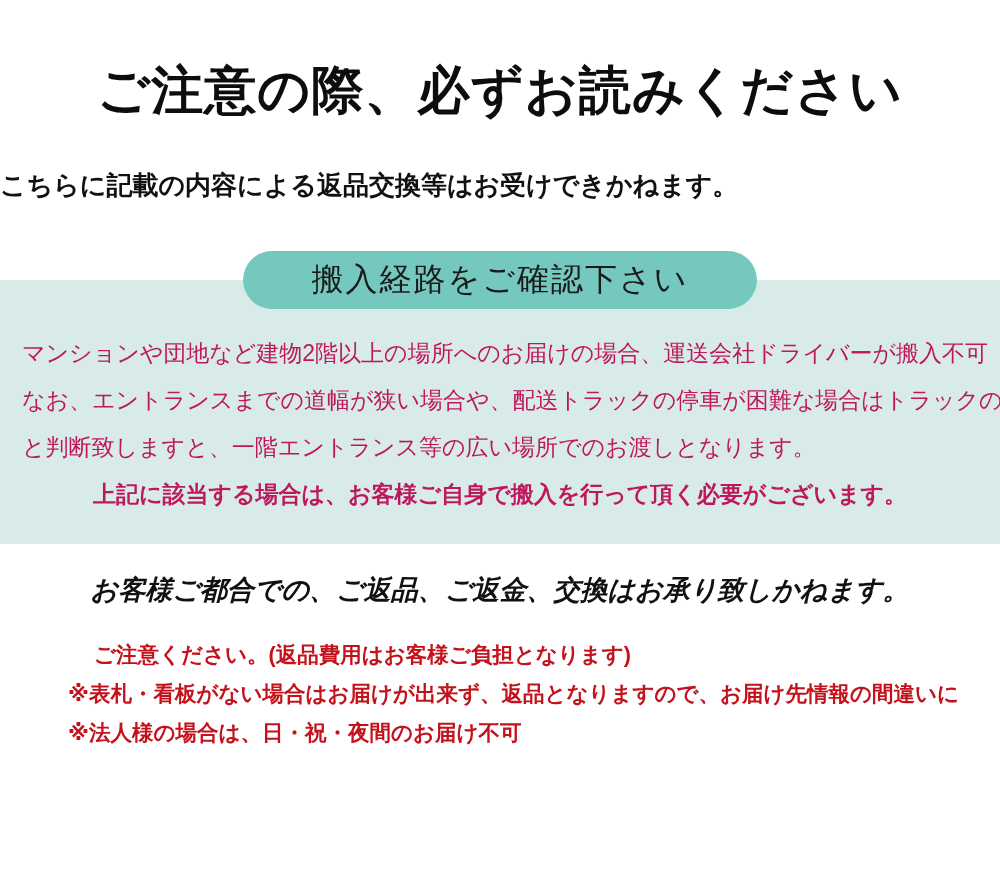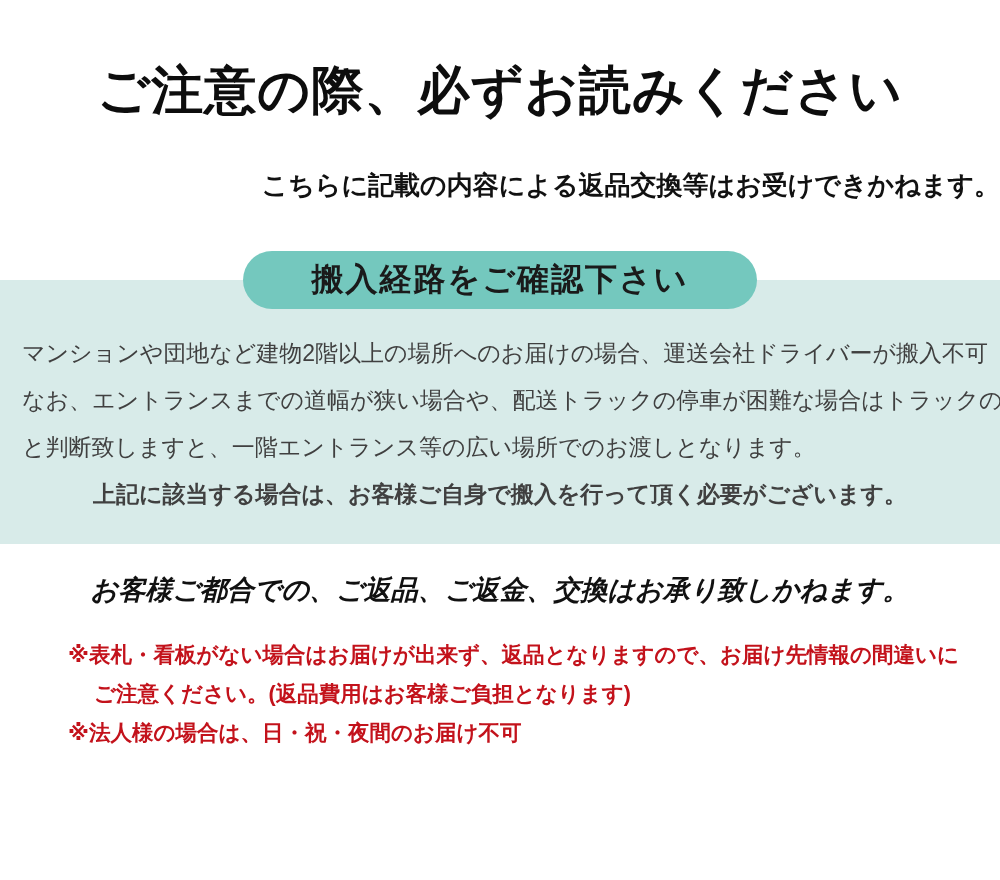--- a/index.html
+++ b/index.html
@@ -19,21 +19,21 @@
     font-size:52px;
     font-weight:900;
     letter-spacing:1px;
     line-height:1.35;
     color:#0d0d0d;
   }
 
   
   .intro{
     margin:37px 0 0 0;
-    text-align:right;
+    text-align:left;
     font-size:26px;
     font-weight:700;
     line-height:46px;
     color:#111111;
   }
 
   
   .band-wrap{position:relative;margin-top:72px;}
   .band{
     position:relative;
@@ -46,30 +46,30 @@
     left:50%;
     transform:translateX(-50%);
     width:514px;
     height:58px;
     background:#74c8be;
     border-radius:30px;
     display:flex;
     align-items:center;
     justify-content:center;
     font-size:32px;
-    font-weight:700;
+    font-weight:400;
     letter-spacing:2px;
     color:#1a1a1a;
     z-index:2;
   }
   .band-line{
     font-size:23px;
     line-height:47px;
     white-space:nowrap;
-    color:#404040;
+    color:#be185d;
   }
   .band-line.bold{font-weight:800;text-align:center;}
 
   
   .policy-line{
     margin:30px 0 0 0;
     text-align:center;
     font-size:27px;
     font-weight:600;
     line-height:32px;
@@ -113,18 +113,18 @@
       <div class="band-line">マンションや団地など建物2階以上の場所へのお届けの場合、運送会社ドライバーが搬入不可</div>
       <div class="band-line">なお、エントランスまでの道幅が狭い場合や、配送トラックの停車が困難な場合はトラックの</div>
       <div class="band-line">と判断致しますと、一階エントランス等の広い場所でのお渡しとなります。</div>
       <div class="band-line bold">上記に該当する場合は、お客様ご自身で搬入を行って頂く必要がございます。</div>
     </div>
   </div>
 
   <p class="policy-line">お客様ご都合での、ご返品、ご返金、交換はお承り致しかねます。</p>
 
   <div class="warnings">
+    <div class="warning-line indent">ご注意ください。(返品費用はお客様ご負担となります)</div>
     <div class="warning-line">※表札・看板がない場合はお届けが出来ず、返品となりますので、お届け先情報の間違いに</div>
-    <div class="warning-line indent">ご注意ください。(返品費用はお客様ご負担となります)</div>
     <div class="warning-line">※法人様の場合は、日・祝・夜間のお届け不可</div>
   </div>
 
 </div>
 
 </body></html>

